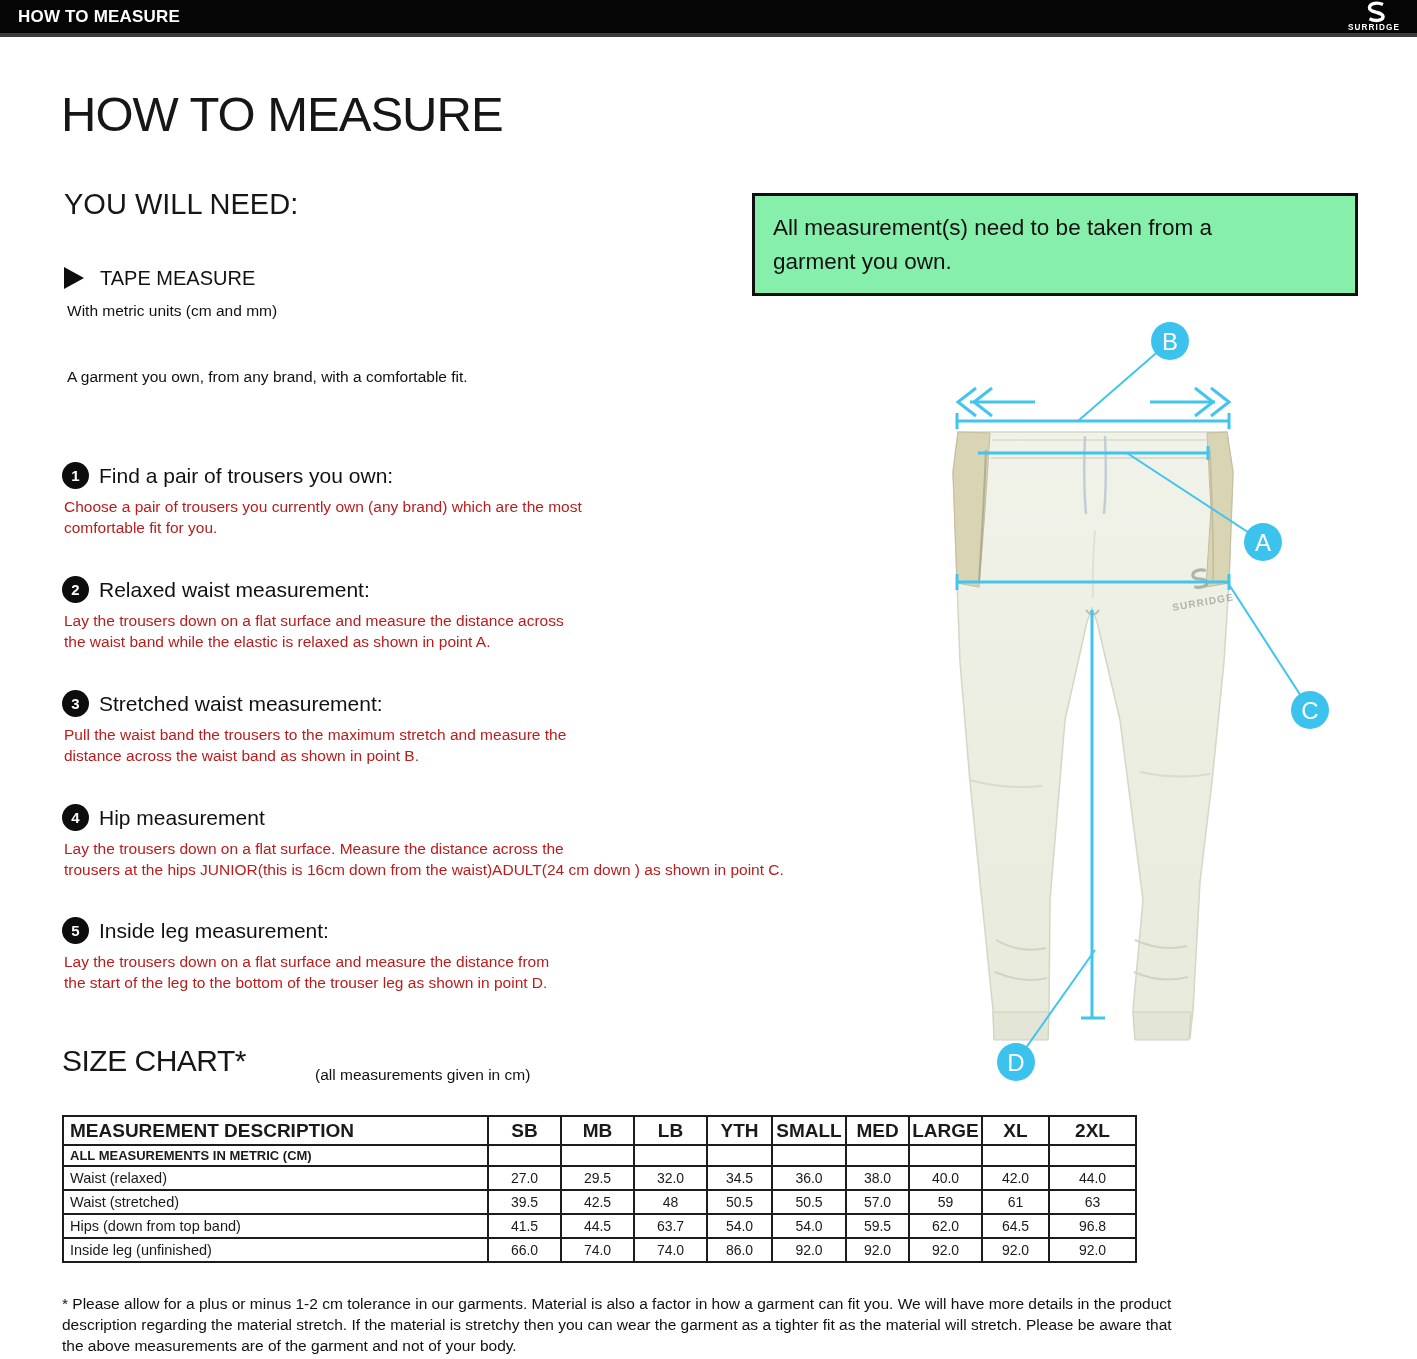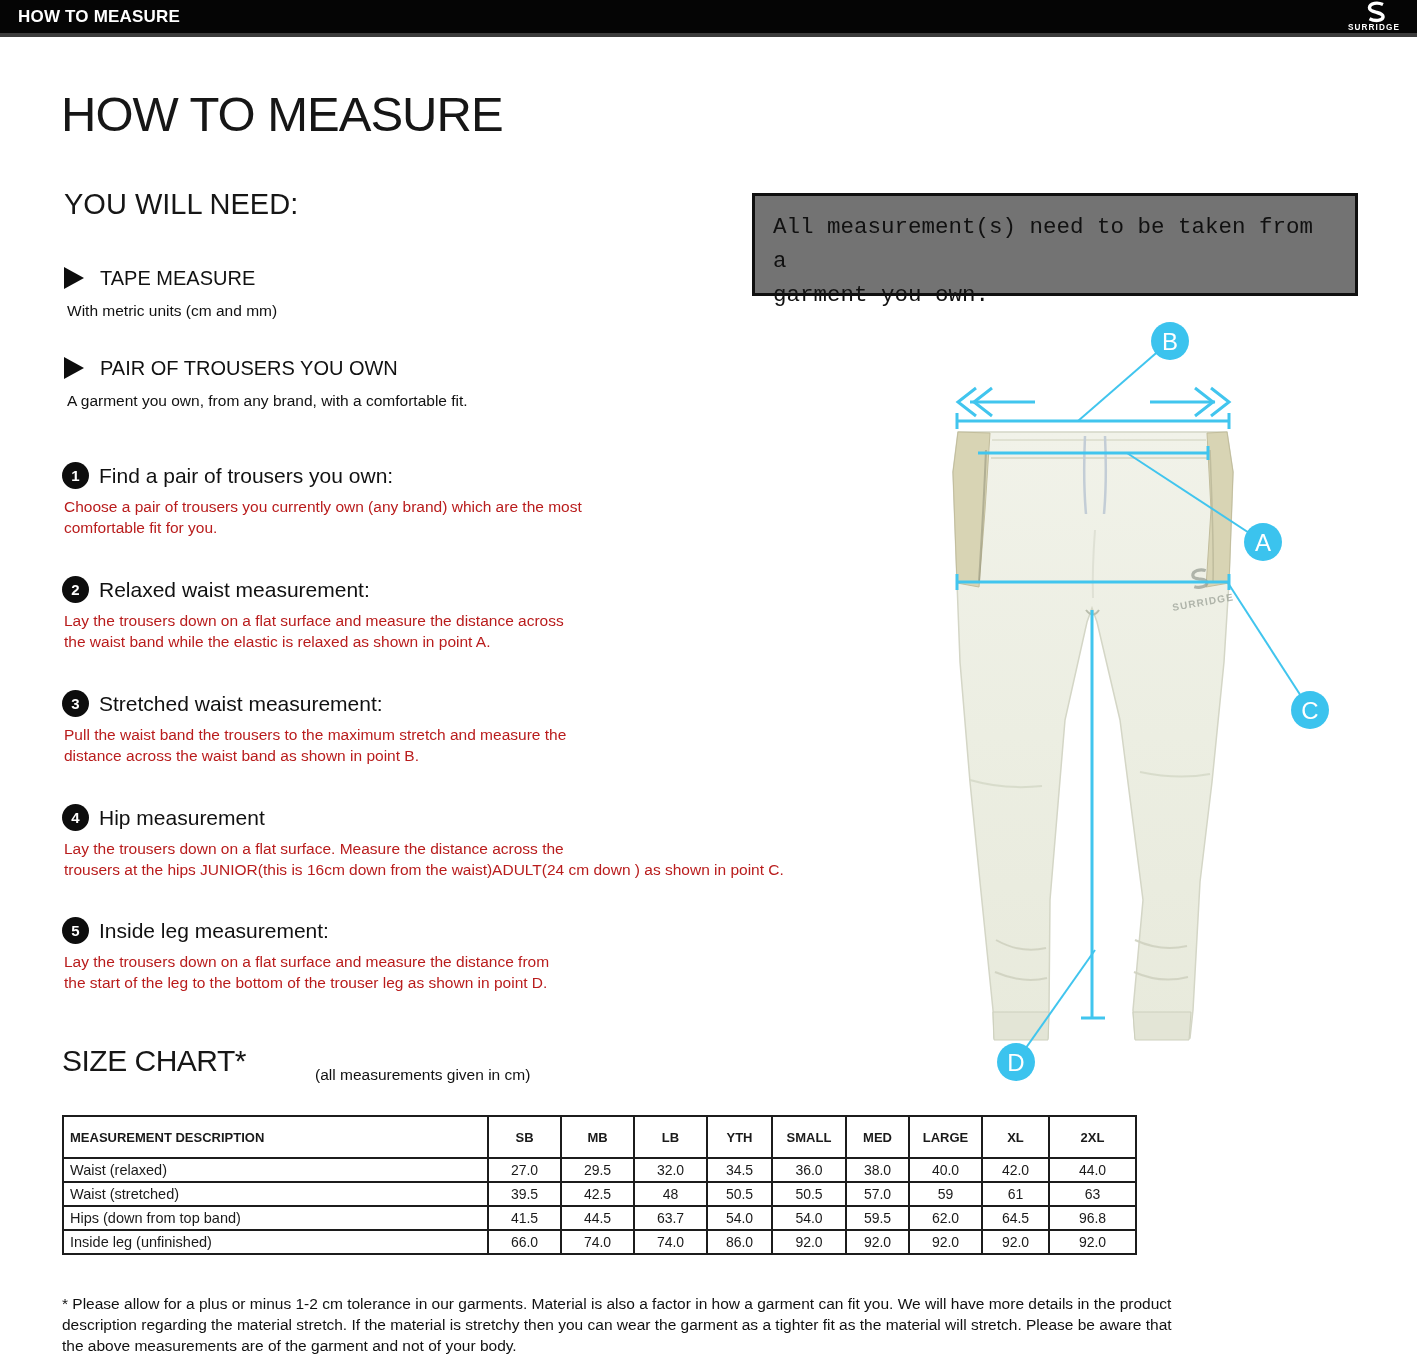--- a/index.html
+++ b/index.html
@@ -25,31 +25,31 @@
   .need-desc { font-size:15.5px; color:#111; margin-top:12px; margin-left:5px; }
 
   .step { position:absolute; left:62px; width:860px; }
   .step-head { display:flex; align-items:center; gap:10px; }
   .step-badge { width:27px; height:27px; border-radius:50%; background:#0d0d0d; color:#fff;
     font-size:15px; font-weight:bold; display:flex; align-items:center; justify-content:center; flex:0 0 27px; }
   .step-title { font-size:21px; color:#111; }
   .step-body { margin-top:7px; margin-left:2px; font-size:15.5px; line-height:1.38; color:#b91c1c; white-space:pre-line; }
 
   .note-box { position:absolute; left:752px; top:193px; width:606px; height:103px;
-    border:3px solid #0f0f0f; background:#737373; padding:15px 18px;font-family:Liberation Mono, monospace; }
+    border:3px solid #0f0f0f; background:#86efac; padding:15px 18px; }
   .note-text { font-size:22.5px; line-height:1.5; color:#111; white-space:pre-line; }
 
   .diagram { position:absolute; left:900px; top:300px; width:470px; height:790px; }
 
   .sizechart-h { position:absolute; left:62px; top:1044px; font-size:30px; font-weight:300; letter-spacing:-.5px; color:#161616; }
   .sizechart-sub { position:absolute; left:315px; top:1066px; font-size:15.5px; color:#111; }
 
   table.size { position:absolute; left:62px; top:1115px; width:1073px; border-collapse:collapse; table-layout:fixed; background:#fff; }
   table.size td { border:2px solid #1c1c1c; overflow:hidden; white-space:nowrap; }
-  td.hdr { height:42px; font-size:13px; font-weight:bold; text-align:center; }
+  td.hdr { height:29px; font-size:19px; font-weight:bold; text-align:center; }
   td.hdr.desc { text-align:left; padding-left:6px; }
   td.sub { height:21px; font-size:13px; font-weight:bold; text-align:left; padding-left:6px; }
   td.lbl { height:24px; font-size:14.5px; text-align:left; padding-left:6px; }
   td.val { height:24px; font-size:14px; text-align:center; }
 
   .footnote { position:absolute; left:62px; top:1293px; width:1118px; font-size:15.5px; line-height:1.36; color:#111; }
 </style>
 </head>
 <body>
 
@@ -70,26 +70,20 @@
     <div class="row">
       <svg width="24" height="24" viewBox="0 0 24 24">
         <path d="M2,1 L22,12 L2,23 Z" fill="#0d0d0d"></path>
       </svg>
       <span class="need-label">TAPE MEASURE</span>
     </div>
     <div class="need-desc">With metric units (cm and mm)</div>
   </div>
 
   <div class="need-item" style="top:356px;">
-    <div class="row">
-      <svg width="24" height="24" viewBox="0 0 24 24">
-        <path d="M2,1 L22,12 L2,23 Z" fill="#0d0d0d"></path>
-      </svg>
-      <span class="need-label">PAIR OF TROUSERS YOU OWN</span>
-    </div>
     <div class="need-desc">A garment you own, from any brand, with a comfortable fit.</div>
   </div>
 
   <div class="step" style="top:462px;">
     <div class="step-head">
       <span class="step-badge">1</span>
       <span class="step-title">Find a pair of trousers you own:</span>
     </div>
     <div class="step-body">Choose a pair of trousers you currently own (any brand) which are the most
 comfortable fit for you.</div>
@@ -246,20 +240,32 @@
         <td class="hdr">MB</td>
         <td class="hdr">LB</td>
         <td class="hdr">YTH</td>
         <td class="hdr">SMALL</td>
         <td class="hdr">MED</td>
         <td class="hdr">LARGE</td>
         <td class="hdr">XL</td>
         <td class="hdr">2XL</td>
       </tr>
       <tr>
+        <td class="sub">ALL MEASUREMENTS IN METRIC (CM)</td>
+        <td class="sub"></td>
+        <td class="sub"></td>
+        <td class="sub"></td>
+        <td class="sub"></td>
+        <td class="sub"></td>
+        <td class="sub"></td>
+        <td class="sub"></td>
+        <td class="sub"></td>
+        <td class="sub"></td>
+      </tr>
+      <tr>
         <td class="lbl">Waist (relaxed)</td>
         <td class="val">27.0</td>
         <td class="val">29.5</td>
         <td class="val">32.0</td>
         <td class="val">34.5</td>
         <td class="val">36.0</td>
         <td class="val">38.0</td>
         <td class="val">40.0</td>
         <td class="val">42.0</td>
         <td class="val">44.0</td>

